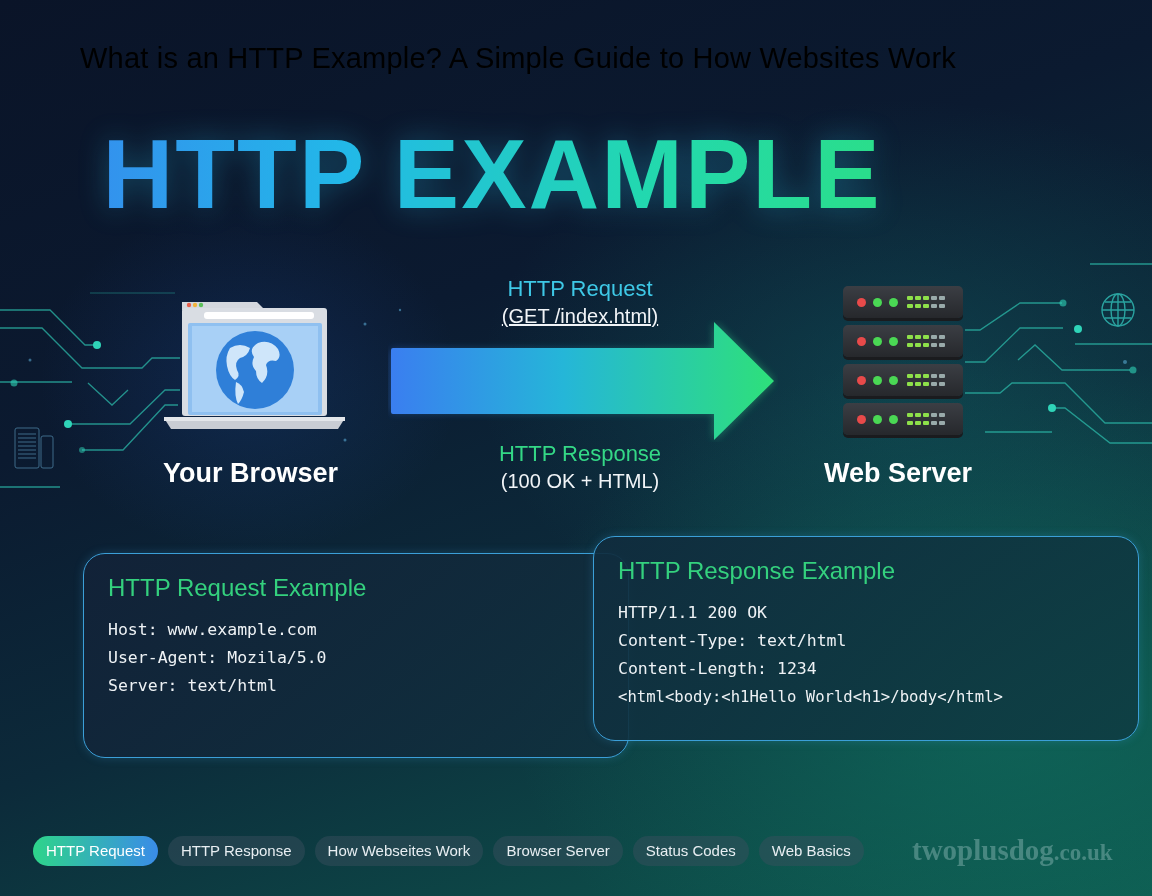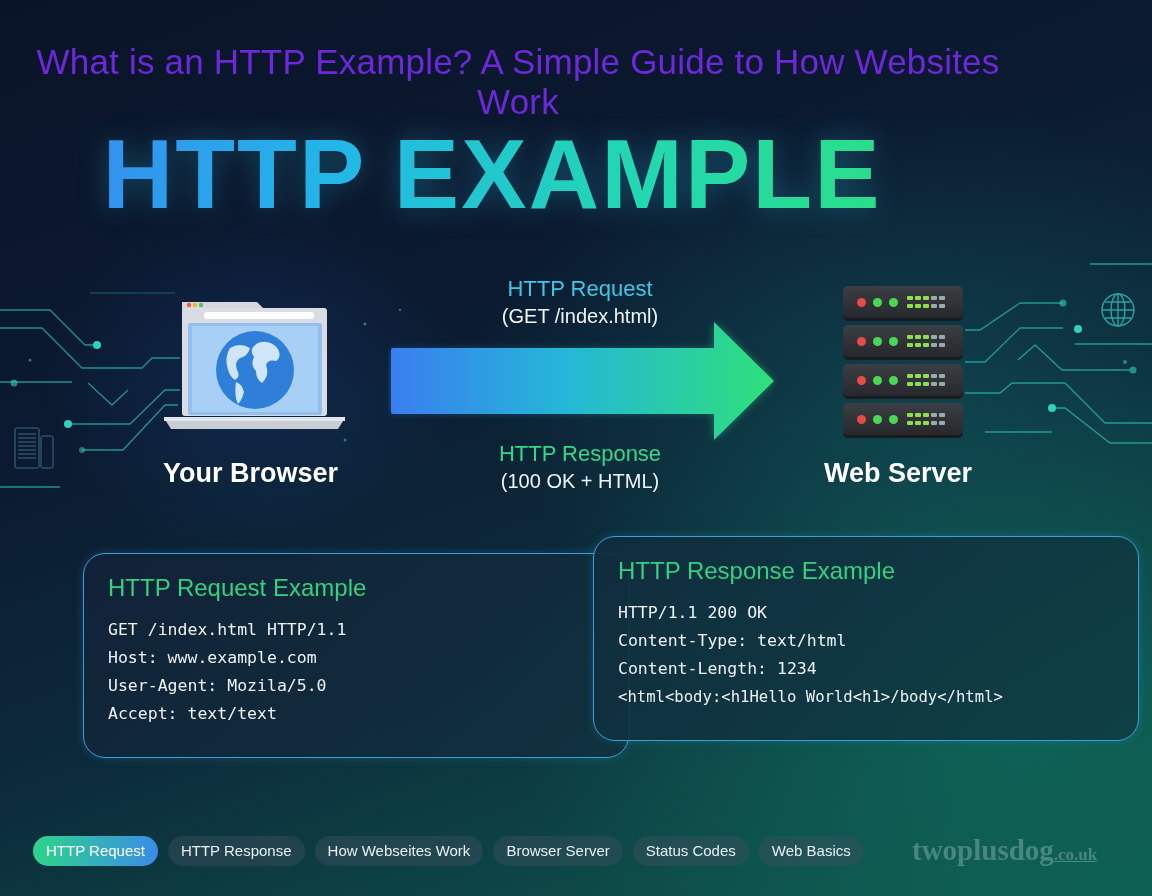--- a/index.html
+++ b/index.html
@@ -9,38 +9,38 @@
     background:
       radial-gradient(ellipse 700px 500px at 1000px 700px, rgba(16,120,100,0.55), transparent 70%),
       radial-gradient(ellipse 600px 400px at 900px 380px, rgba(20,110,110,0.35), transparent 70%),
       radial-gradient(ellipse 300px 250px at 250px 380px, rgba(30,80,160,0.25), transparent 70%),
       linear-gradient(160deg, #0a1428 0%, #0b1a30 35%, #0c2a3a 60%, #0d4a48 85%, #0e5a50 100%);
     color:#fff;
   }
   .abs { position:absolute; }
   .subtitle {
     left:0; width:1036px; top:42px; text-align:center;
-    font-size:35px; color:#6d28d9; letter-spacing:0.2px;
+    font-size:29px; color:#000000; letter-spacing:0.2px;
   }
   .hero {
     left:0; width:984px; top:118px; text-align:center;
     font-size:98px; font-weight:bold; letter-spacing:2px;
     background:linear-gradient(90deg,#3a82f0 0%, #22b8e8 35%, #22d8b0 65%, #2ee07a 100%);
     -webkit-background-clip:text; background-clip:text; color:transparent;
     filter: drop-shadow(0 0 14px rgba(40,180,220,0.35));
   }
   .circuit { left:0; top:0; width:1152px; height:896px; pointer-events:none; }
   .laptop { left:162px; top:298px; width:185px; height:135px; }
   .node-label { font-size:27px; font-weight:bold; color:#fff; }
   .browser-label { left:163px; top:458px; }
   .server-label { left:824px; top:458px; }
   .flow-title { font-size:22px; text-align:center; width:300px; }
   .flow-sub { font-size:20px; text-align:center; width:300px; color:#f1f4f7; }
   .req-title { left:430px; top:276px; color:#3ec8e6; }
-  .req-sub { left:430px; top:305px; }
+  .req-sub { left:430px; top:305px;text-decoration:underline; }
   .res-title { left:430px; top:441px; color:#34d886; }
   .res-sub { left:430px; top:470px; }
   .arrow { left:388px; top:320px; width:390px; height:122px; }
   .server { left:843px; top:286px; width:122px; height:152px; }
   .server-unit {
     position:absolute; left:0; width:120px; height:32px; border-radius:5px;
     background:linear-gradient(#3b3e44,#26282c); box-shadow:0 3px 0 #1a1b1e;
   }
   .led { position:absolute; width:9px; height:9px; border-radius:50%; top:12px; }
   .led.red { background:#e84a4a; left:14px; }
@@ -66,21 +66,21 @@
   .tags { left:33px; top:836px; display:flex; gap:10px; align-items:center; }
   .tag {
     height:30px; line-height:30px; padding:0 13px; border-radius:15px;
     font-size:15px; color:#e8eef2; background:rgba(60,80,96,0.45);
   }
   .tag.active { background:linear-gradient(90deg,#2ed48a,#3a8ce8); color:#fff; }
   .brand {
     left:912px; top:834px; font-family:"Liberation Serif", serif; font-weight:bold;
     font-size:29px; color:rgba(120,170,165,0.55);
   }
-  .brand small { font-size:17px;text-decoration:underline; }
+  .brand small { font-size:23px; }
 </style>
 </head>
 <body>
 
 <svg class="abs circuit" viewBox="0 0 1152 896">
   <g stroke="#2bb8a8" stroke-width="1.3" fill="none" opacity="0.75">
     <path d="M0 310 H50 L85 345 H97"></path>
     <path d="M0 328 H42 L82 368 H142 L152 358 H180"></path>
     <path d="M0 382 H72"></path>
     <path d="M68 424 H130 L165 390 H180"></path>
@@ -240,24 +240,23 @@
     <circle cx="18" cy="18" r="16"></circle>
     <ellipse cx="18" cy="18" rx="7" ry="16"></ellipse>
     <path d="M18 2 V34 M2 18 H34 M5 10 H31 M5 26 H31"></path>
   </g>
 </svg>
 
 <div class="abs node-label server-label">Web Server</div>
 
 <div class="abs card req">
   <div class="card-title">HTTP Request Example</div>
-  <div class="code-line">GET /index.html HTTP/1.1</div>
   <div class="code-line">Host: www.example.com</div>
   <div class="code-line">User-Agent: Mozila/5.0</div>
-  <div class="code-line">Accept: text/text</div>
+  <div class="code-line">Server: text/html</div>
 </div>
 
 <div class="abs card res">
   <div class="card-title">HTTP Response Example</div>
   <div class="code-line">HTTP/1.1 200 OK</div>
   <div class="code-line">Content-Type: text/html</div>
   <div class="code-line">Content-Length: 1234</div>
   <div class="code-line" style="font-size:15.6px;">&lt;html&lt;body:&lt;h1Hello World&lt;h1&gt;/body&lt;/html&gt;</div>
 </div>
 

